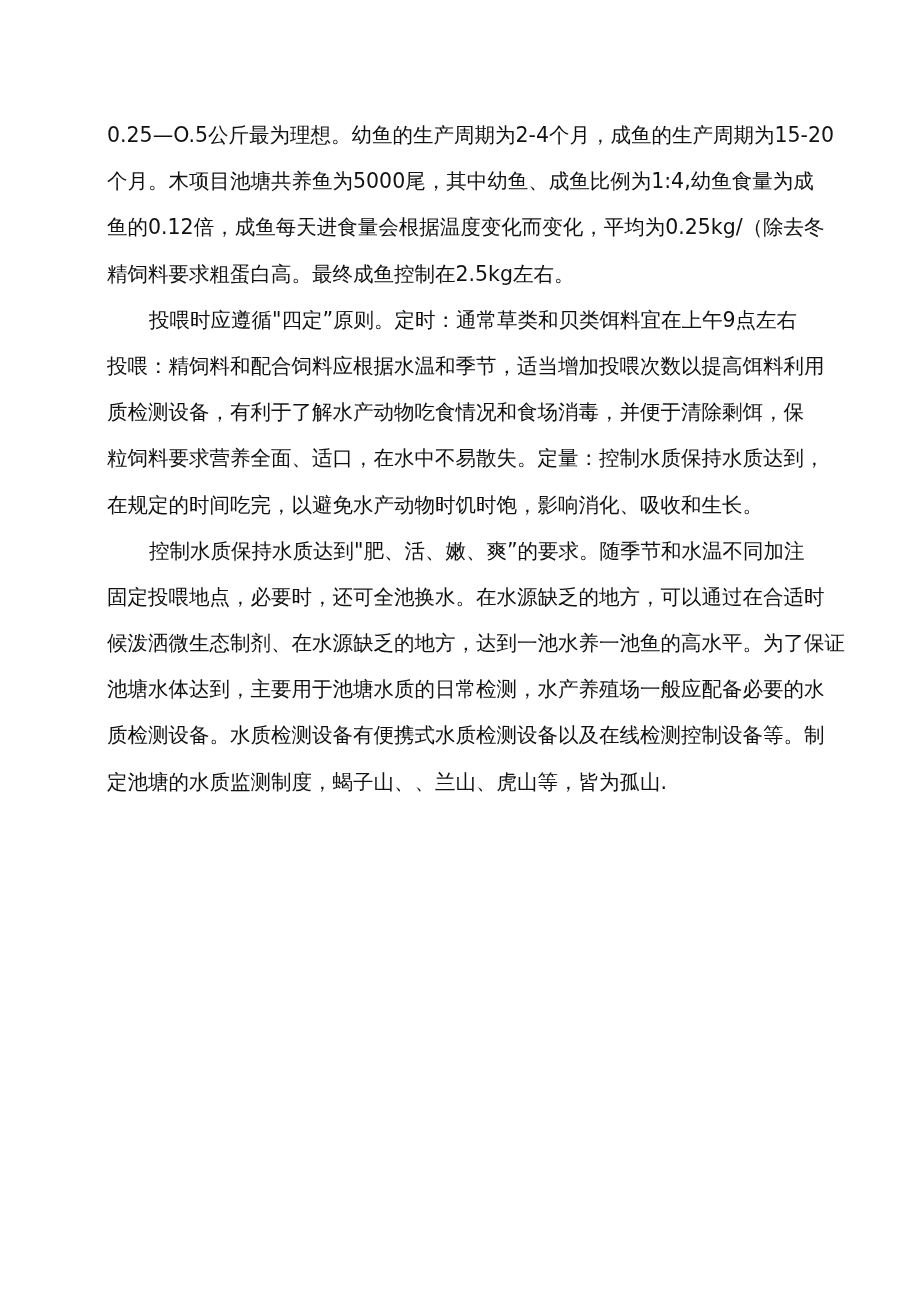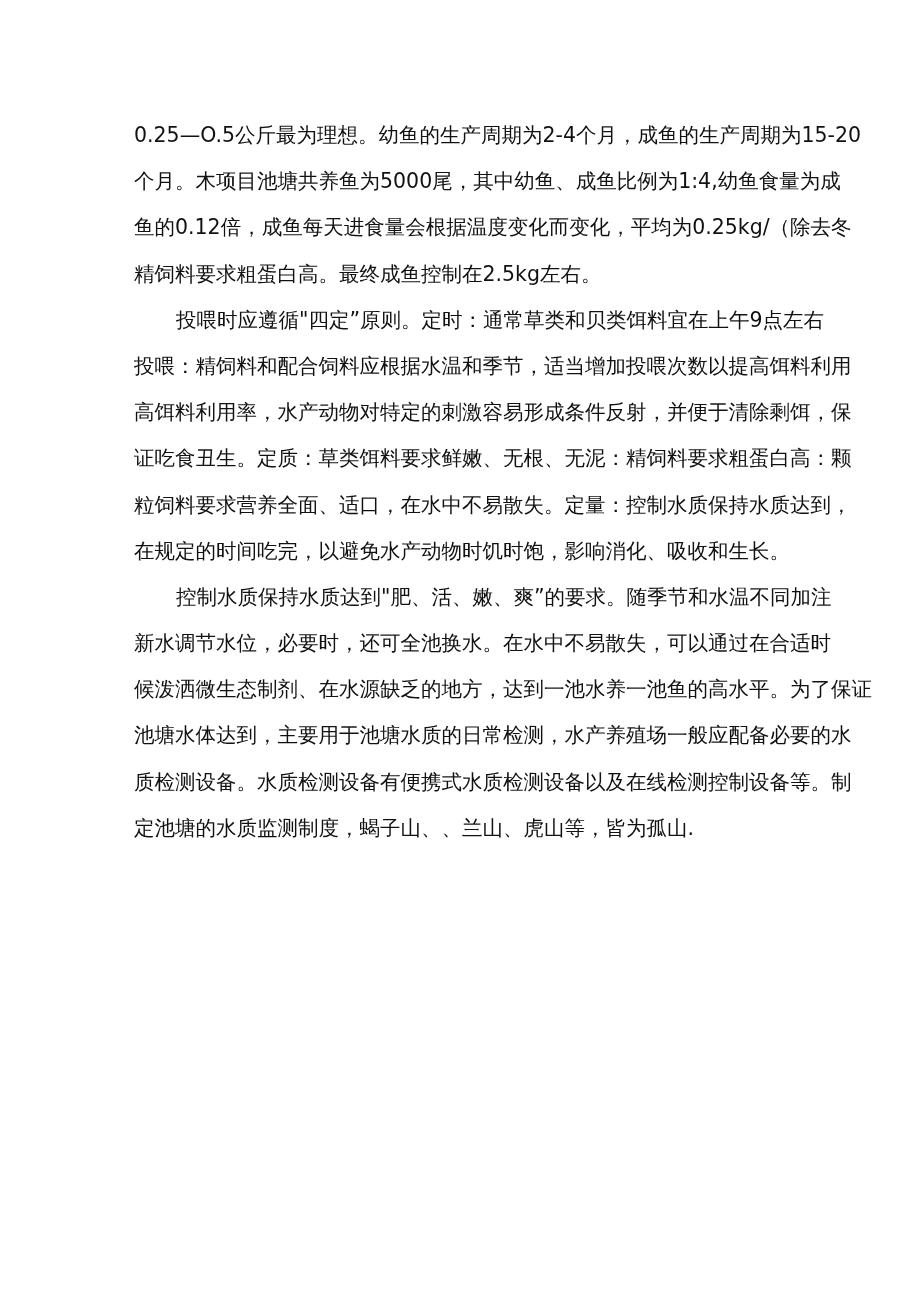--- a/index.html
+++ b/index.html
@@ -2,47 +2,46 @@
 <html><head>
 <meta charset="utf-8">
 <style>
   html, body { margin: 0; padding: 0; background: #ffffff; }
   body { width: 920px; height: 1301px; position: relative; overflow: hidden; }
   .page {
     position: absolute; left: 107px; top: 112px; width: 703px;
     font-family: "DejaVu Sans", "Liberation Sans", sans-serif;
     font-size: 20.5px; line-height: 46.2px; color: #111111;
   }
-  .line { white-space: nowrap; height: 46.2px; overflow: visible; margin-left: 27px; }
+  .line { white-space: nowrap; height: 46.2px; overflow: visible; }
   .para-first { padding-left: 42px; }
 </style>
 </head>
 <body>
 
 <div class="page">
 
   <div>
     <div class="line">0.25—O.5公斤最为理想。幼鱼的生产周期为2-4个月，成鱼的生产周期为15-20</div>
     <div class="line">个月。木项目池塘共养鱼为5000尾，其中幼鱼、成鱼比例为1:4,幼鱼食量为成</div>
     <div class="line">鱼的0.12倍，成鱼每天进食量会根据温度变化而变化，平均为0.25kg/（除去冬</div>
     <div class="line">精饲料要求粗蛋白高。最终成鱼控制在2.5kg左右。</div>
   </div>
 
   <div>
     <div class="line para-first">投喂时应遵循"四定”原则。定时：通常草类和贝类饵料宜在上午9点左右</div>
     <div class="line">投喂：精饲料和配合饲料应根据水温和季节，适当增加投喂次数以提高饵料利用</div>
-    <div class="line">高饵料利用率，水产动物对特定的刺激容易形成条件反射，并便于清除剩饵，保</div>
-    <div class="line">证吃食丑生。定质：草类饵料要求鲜嫩、无根、无泥：精饲料要求粗蛋白高：颗</div>
+    <div class="line">质检测设备，有利于了解水产动物吃食情况和食场消毒，并便于清除剩饵，保</div>
     <div class="line">粒饲料要求营养全面、适口，在水中不易散失。定量：控制水质保持水质达到，</div>
     <div class="line">在规定的时间吃完，以避免水产动物时饥时饱，影响消化、吸收和生长。</div>
   </div>
 
 
   <div>
     <div class="line para-first">控制水质保持水质达到"肥、活、嫩、爽”的要求。随季节和水温不同加注</div>
-    <div class="line">新水调节水位，必要时，还可全池换水。在水中不易散失，可以通过在合适时</div>
+    <div class="line">固定投喂地点，必要时，还可全池换水。在水源缺乏的地方，可以通过在合适时</div>
     <div class="line">候泼洒微生态制剂、在水源缺乏的地方，达到一池水养一池鱼的高水平。为了保证</div>
     <div class="line">池塘水体达到，主要用于池塘水质的日常检测，水产养殖场一般应配备必要的水</div>
     <div class="line">质检测设备。水质检测设备有便携式水质检测设备以及在线检测控制设备等。制</div>
     <div class="line">定池塘的水质监测制度，蝎子山、、兰山、虎山等，皆为孤山.</div>
   </div>
 
 </div>
 
 </body></html>

